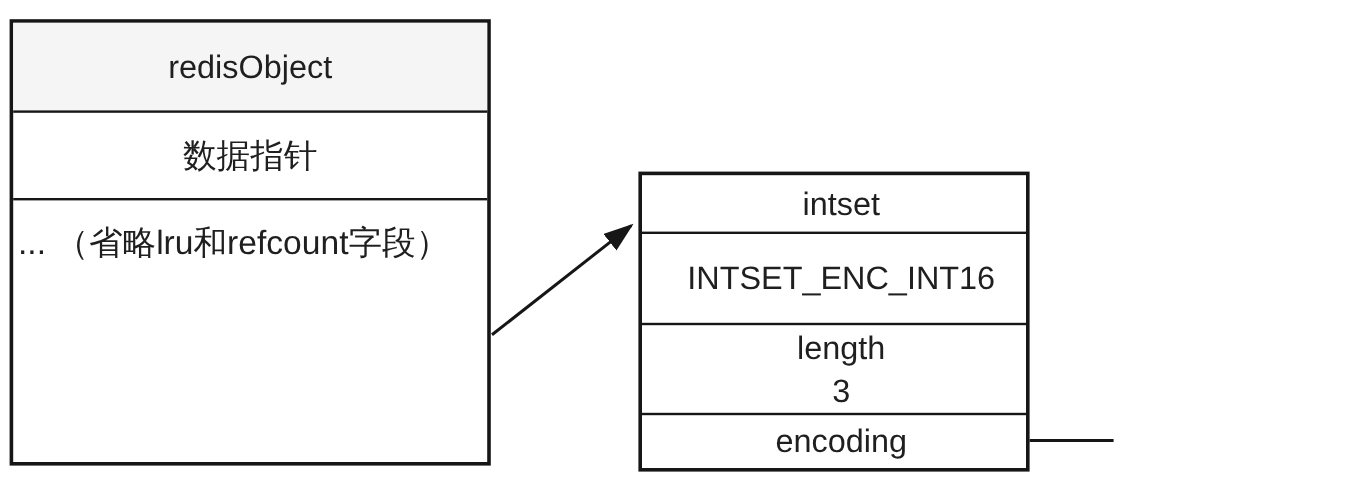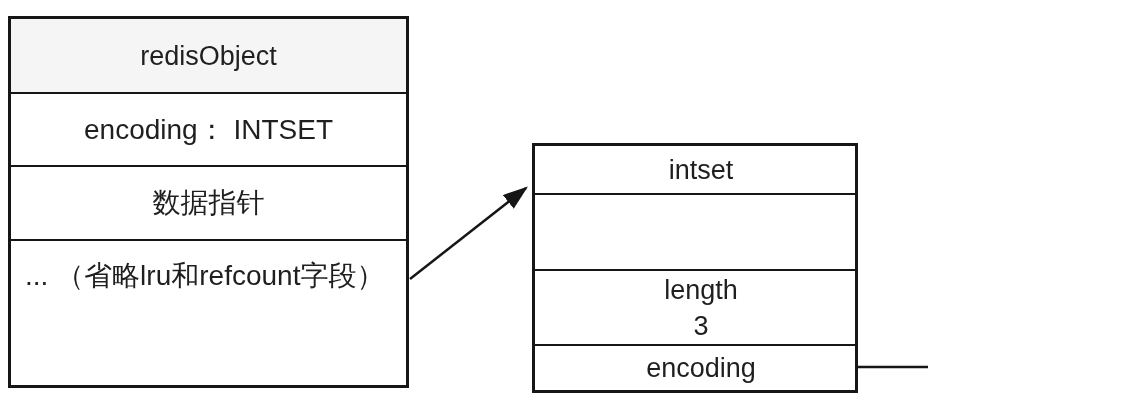--- a/index.html
+++ b/index.html
@@ -58,21 +58,21 @@
     white-space: nowrap;
   }
   .row:first-child { border-top: none; }
   .redis-box .header-row {
     background: #f5f5f5;
     font-size: 27px;
   }
   .redis-box .ellipsis-row {
     justify-content: flex-start;
     flex-direction: row;
-    padding-left: 14px;
+    padding-left: 4px;
     text-align: right;
   }
   .intset-box .row { font-size: 27px; line-height: 36px; padding-left: 18px; }
   .cells {
     position: absolute;
     left: 982px;
     top: 343px;
     display: flex;
   }
   .cell {
@@ -99,28 +99,28 @@
       <marker id="ah" markerWidth="11" markerHeight="8" refX="9" refY="3.5" orient="auto" markerUnits="strokeWidth">
         <path d="M0,0 L10,3.5 L0,7 z" fill="#161616"></path>
       </marker>
     </defs>
     <line x1="410" y1="279" x2="526" y2="188" stroke="#161616" stroke-width="2.5" marker-end="url(#ah)"></line>
     <line x1="857" y1="367" x2="975" y2="367" stroke="#161616" stroke-width="2.5" marker-end="url(#ah)"></line>
   </svg>
 
   <div class="box redis-box">
     <div class="row header-row">redisObject</div>
-    <div class="row">encoding： INTSET</div>
     <div class="row">数据指针</div>
     <div class="row ellipsis-row">... （省略lru和refcount字段）</div>
   </div>
 
   <div class="box intset-box">
     <div class="row">intset</div>
     <div class="row">
+      <div>INTSET_ENC_INT16</div>
     </div>
     <div class="row">
       <div>length</div>
       <div>3</div>
     </div>
     <div class="row">encoding</div>
   </div>
 
   <div class="cells">
     <div class="cell">1</div>

